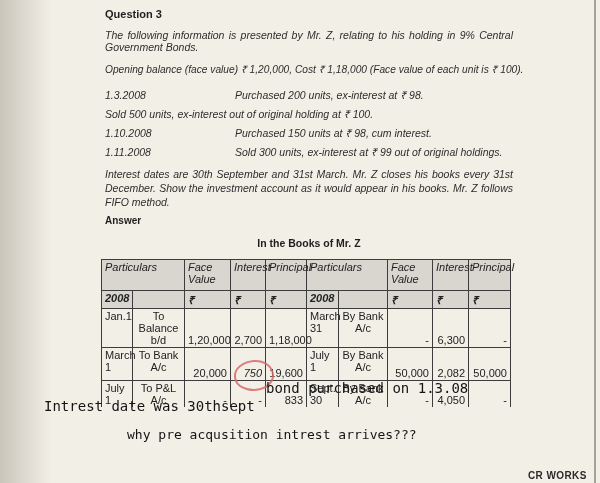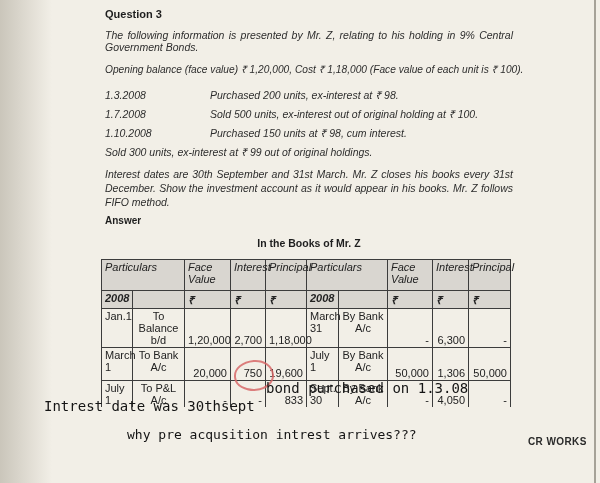--- a/index.html
+++ b/index.html
@@ -22,21 +22,21 @@
 
   .q-heading { font-weight:bold; font-size:11px; margin:0 0 9px 0; color:#1e1e1e; }
   .q-para {
     font-style:italic; font-size:10.5px; line-height:12px;
     text-align:justify; margin:0 0 9px 0;
   }
   .q-opening {
     font-style:italic; font-size:10.2px; margin:0 0 10px 0; white-space:nowrap;
   }
   .txn-table { margin:0 0 5px 0; }
-  .txn-row { display:flex; font-style:italic; font-size:10.5px; line-height:19px; }
+  .txn-row { display:flex; font-style:italic; font-size:10.5px; line-height:19px;gap:25px; }
   .txn-date { width:105px; flex:none; }
   .txn-detail { flex:1; }
   .q-note {
     font-style:italic; font-size:10.5px; line-height:14px;
     text-align:justify; margin:4px 0 0 0;
   }
   .answer-heading { font-weight:bold; font-size:10px; margin:6px 0 11px 0; color:#1e1e1e; }
   .book-title  { font-weight:bold; font-size:10.5px; text-align:center; margin:0 0 10px 0; color:#1e1e1e; }
   .account-title { font-weight:bold; font-size:10.5px; text-align:center; margin:0 0 7px 0; color:#1e1e1e; }
 
@@ -57,39 +57,39 @@
   th.rt, td.num { text-align:right; }
   td.num { vertical-align:bottom; padding-bottom:4px; }
   td.date { text-align:left; vertical-align:top; }
   td.part { text-align:center; vertical-align:top; }
   .pre { white-space:pre-line; }
   tbody tr.r1 { height:34px; }
   tbody tr.r2 { height:33px; }
   tbody tr.r3 { height:25px; }
   tbody tr.r3 td { border-bottom:none; }
 
-  .circled-wrap { position:relative; display:inline-block; }
+  .circled-wrap { position:relative; display:inline-block;font-style:italic; }
   .circle {
     position:absolute; left:-10px; top:-7px; width:36px; height:27px;
     border:2px solid rgba(215,105,105,0.85);
     border-radius:55% 50% 50% 55% / 50% 55% 50% 50%;
     transform:rotate(-5deg);
     pointer-events:none;
   }
 
   .hand {
     position:absolute; font-family:"DejaVu Sans Mono", monospace;
     color:#141414; white-space:nowrap;
   }
   .note1a { left:44px;  top:398px; font-size:14px; }
   .note1b { left:266px; top:380px; font-size:14px; }
   .note2  { left:127px; top:427px; font-size:13px; }
 
   .watermark {
-    position:absolute; left:528px; top:436px;
+    position:absolute; left:528px; top:470px;
     font-weight:bold; font-size:10px; letter-spacing:0.4px; color:#2a2a2a;
   }
 </style>
 </head>
 <body>
 
 <div class="page">
   <div class="left-shadow"></div>
 
   <div class="content">
@@ -98,28 +98,28 @@
     <p class="q-para">The following information is presented by Mr. Z, relating to his holding in 9% Central Government Bonds.</p>
 
     <p class="q-opening">Opening balance (face value) ₹ 1,20,000, Cost ₹ 1,18,000 (Face value of each unit is ₹ 100).</p>
 
     <div class="txn-table">
       <div class="txn-row">
         <span class="txn-date">1.3.2008</span>
         <span class="txn-detail">Purchased 200 units, ex-interest at ₹ 98.</span>
       </div>
       <div class="txn-row">
-        <span class="txn-date">1.7.2008</span>
         <span class="txn-detail">Sold 500 units, ex-interest out of original holding at ₹ 100.</span>
       </div>
       <div class="txn-row">
         <span class="txn-date">1.10.2008</span>
         <span class="txn-detail">Purchased 150 units at ₹ 98, cum interest.</span>
       </div>
       <div class="txn-row">
+        <span class="txn-date">1.11.2008</span>
         <span class="txn-detail">Sold 300 units, ex-interest at ₹ 99 out of original holdings.</span>
       </div>
     </div>
 
     <p class="q-note">Interest dates are 30th September and 31st March.  Mr. Z closes his books every 31st December.  Show the investment account as it would appear in his books. Mr. Z follows FIFO method.</p>
 
     <div class="answer-heading">Answer</div>
     <div class="book-title">In the Books of Mr. Z</div>
 
     <table class="acct">
@@ -187,21 +187,21 @@
             <span class="circled-wrap">
               <span class="circle"></span>
               <span>750</span>
             </span>
           </td>
           <td class="num">19,600</td>
           <td class="date pre">July 1</td>
           <td class="part pre">By Bank
 A/c</td>
           <td class="num">50,000</td>
-          <td class="num">1,306</td>
+          <td class="num">2,082</td>
           <td class="num">50,000</td>
         </tr>
         <tr class="r3">
           <td class="date">July 1</td>
           <td class="part">To P&amp;L A/c</td>
           <td class="num">-</td>
           <td class="num">-</td>
           <td class="num">833</td>
           <td class="date pre">Sept.
 30</td>

